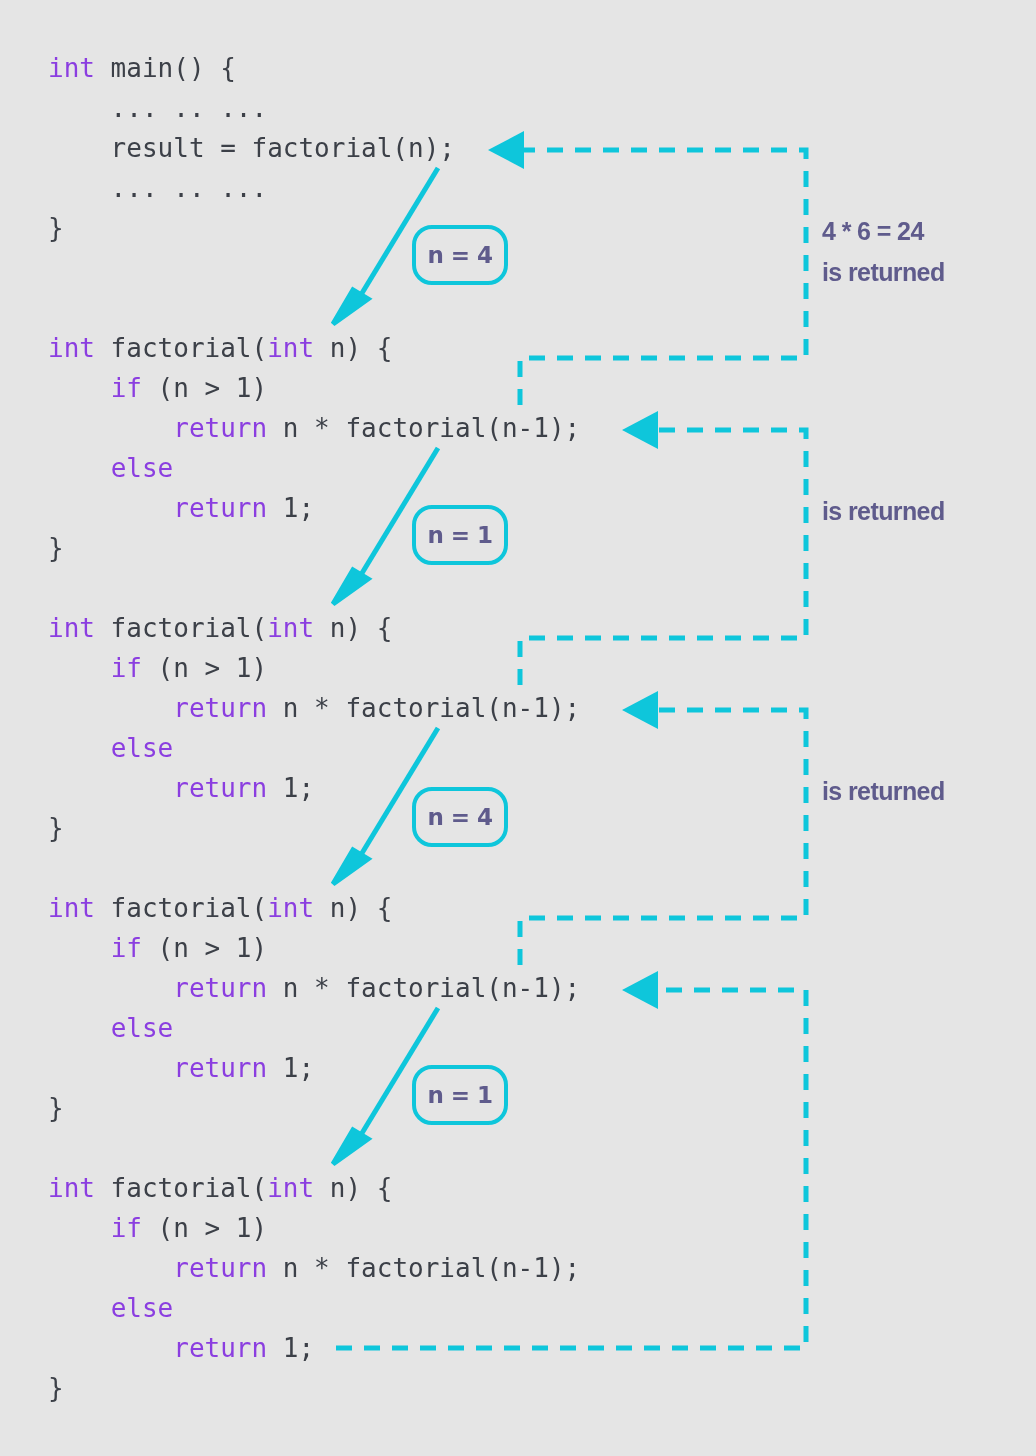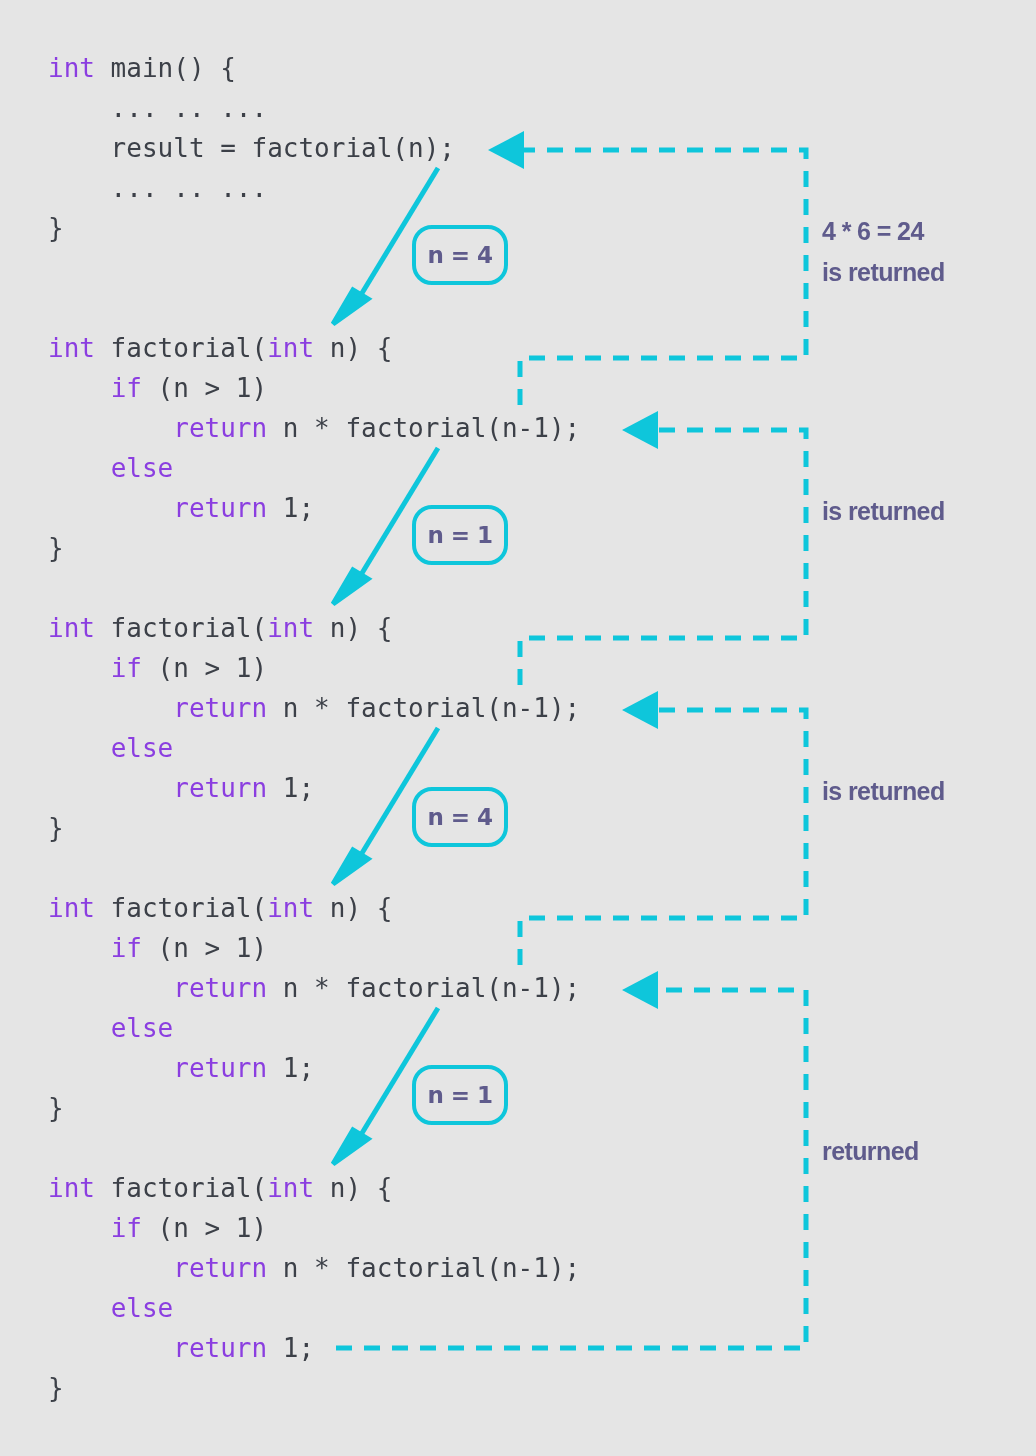--- a/index.html
+++ b/index.html
@@ -141,16 +141,15 @@
     <div>4 * 6 = 24</div>
     <div>is returned</div>
   </div>
   <div class="ret-note" style="left:822px; top:491px">
     <div>is returned</div>
   </div>
   <div class="ret-note" style="left:822px; top:771px">
     <div>is returned</div>
   </div>
   <div class="ret-note" style="left:822px; top:1131px">
-    <div>returned</div>
   </div>
 
 </div>
 
 </body></html>

